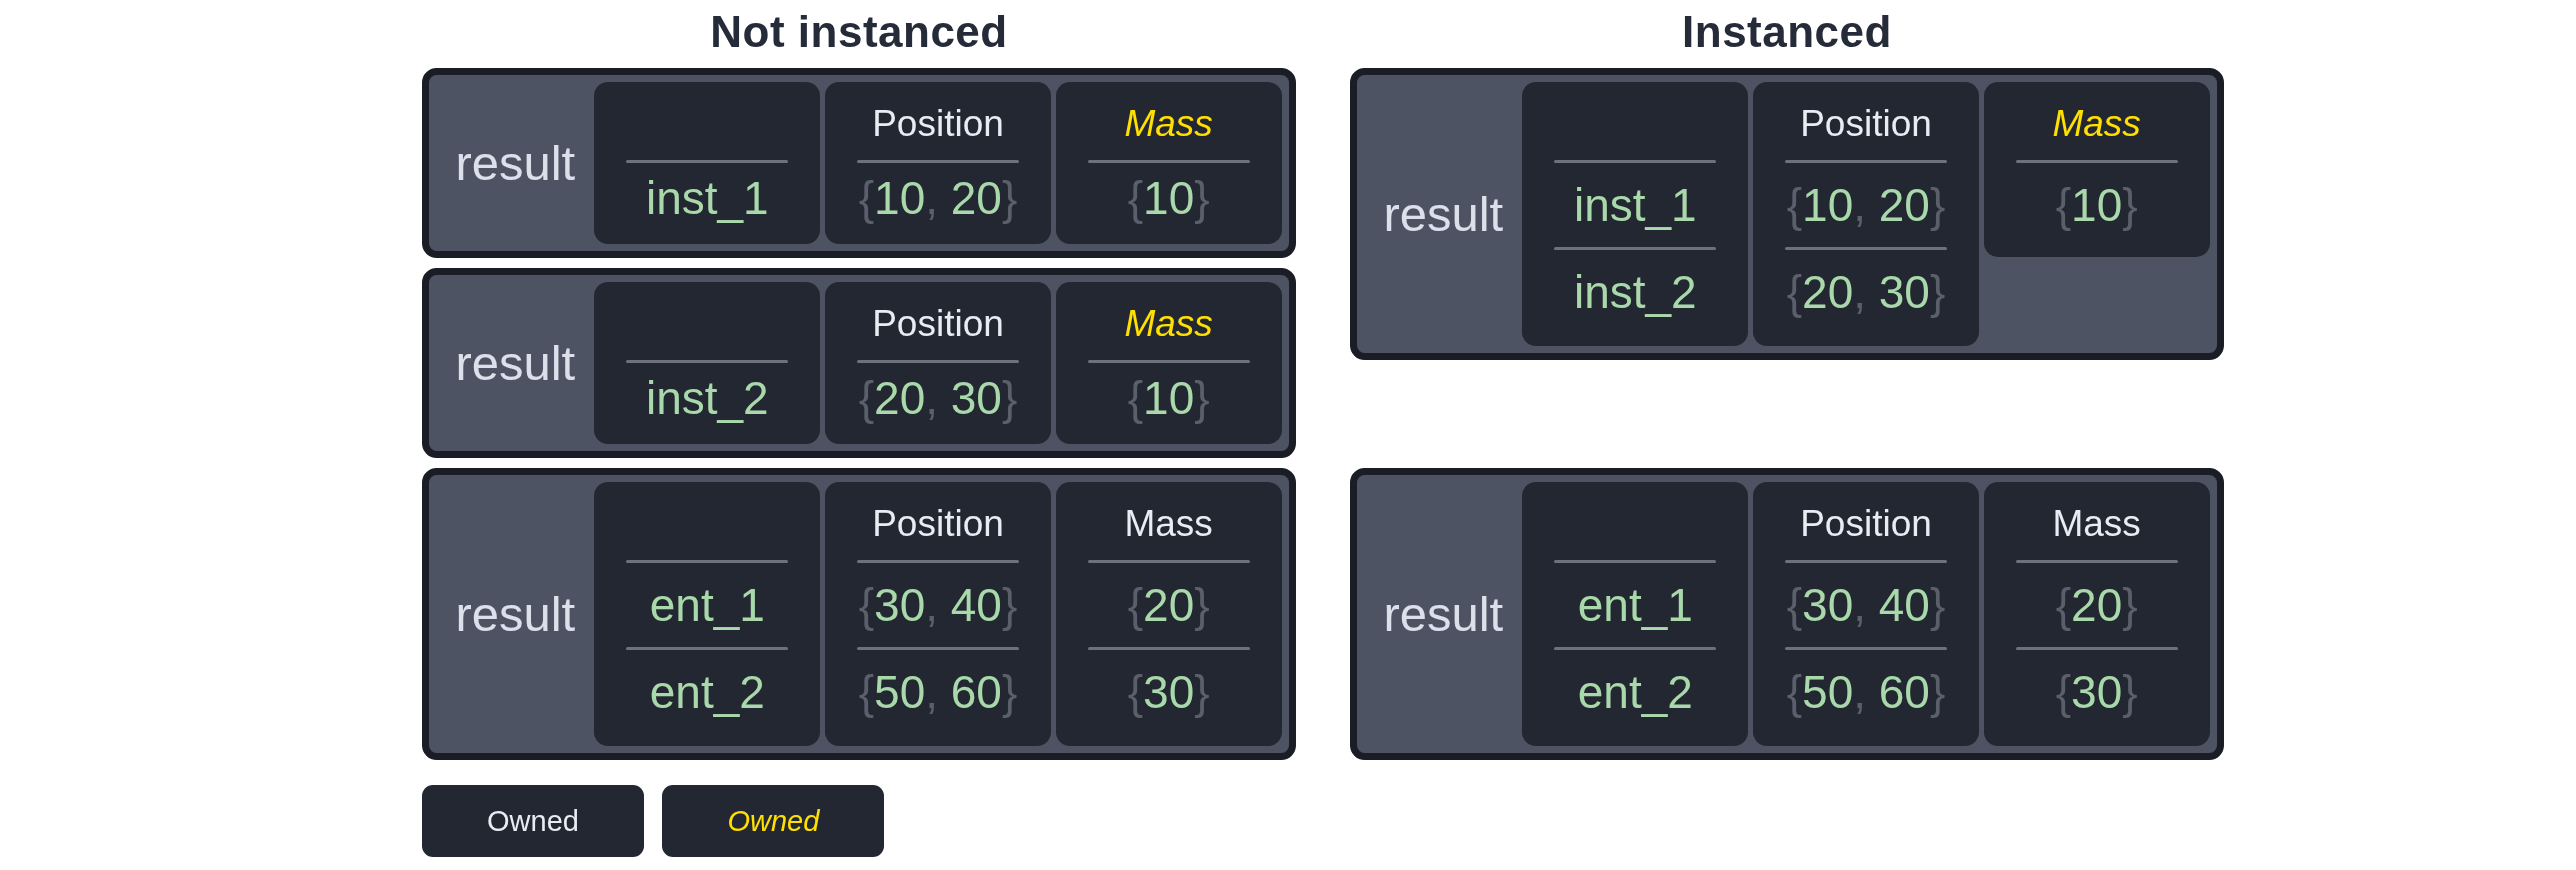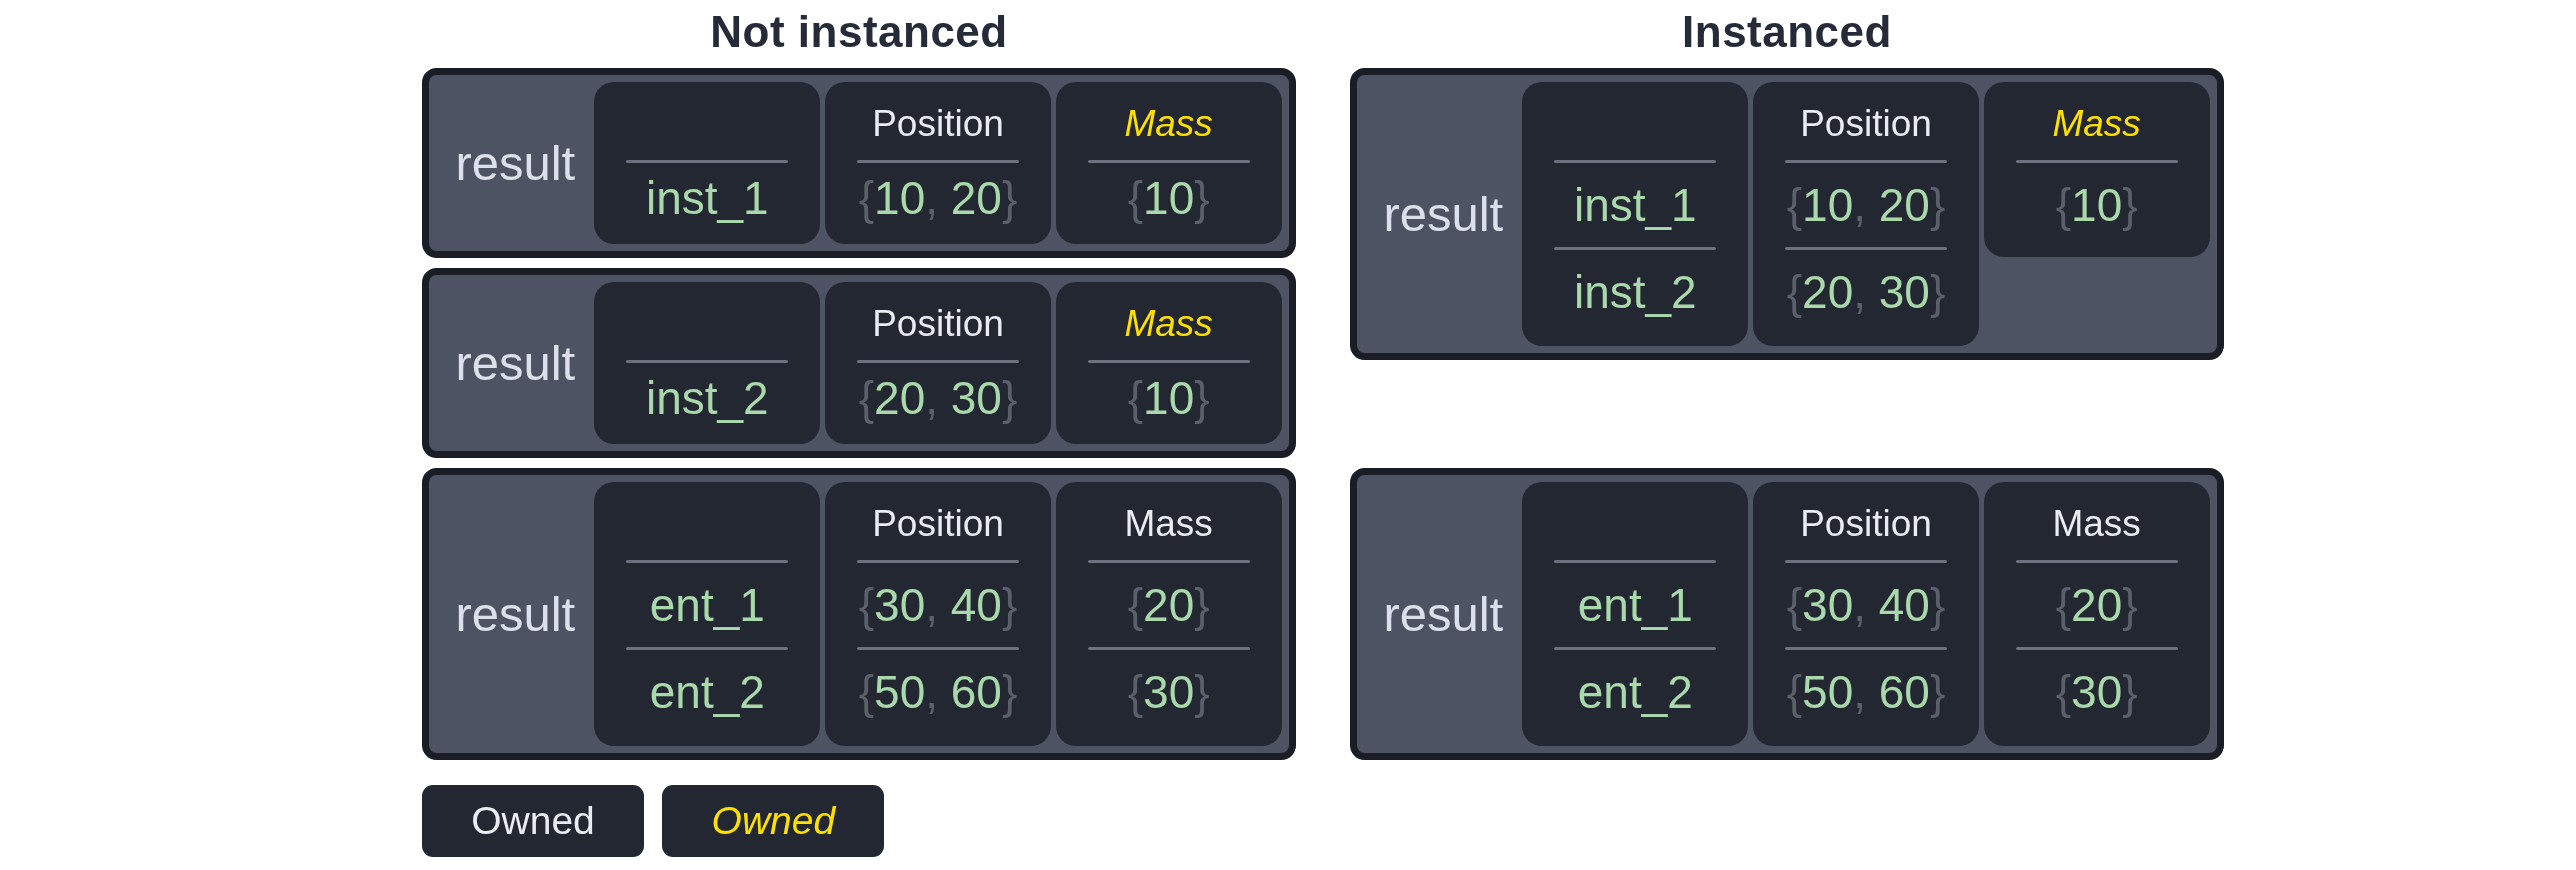--- a/index.html
+++ b/index.html
@@ -30,21 +30,21 @@
   .pos-c{left:422px;top:468px;height:292px;}
   .pos-d{left:1350px;top:68px;height:292px;}
   .pos-e{left:1350px;top:468px;height:292px;}
 
   .result-label{
     flex:0 0 158px;display:flex;align-items:center;justify-content:center;
     color:var(--label_text,#dce0ea);font-size:49px;
   }
   .cells{flex:1;display:flex;gap:4.6px;min-width:0;}
   .cell{
-    flex:1;background:var(--cell_bg,#232731);border-radius:20px;
+    flex:1;background:var(--cell_bg,#232731);border-radius:14px;
     padding:5.5px 9.2px 11px;display:flex;flex-direction:column;box-sizing:border-box;min-width:0;
   }
   .cell.short{flex:1;align-self:flex-start;height:175px;}
   .cell.short .cell-row{flex:none;height:84px;}
   .cell-header{
     height:72px;flex:none;display:flex;align-items:center;justify-content:center;
     font-size:37px;color:var(--header_text,#e9ecf3);white-space:pre;
   }
   .cell-header.shared{color:var(--shared_text,#ffe000);font-style:italic;}
   .divider{flex:none;height:2.8px;width:78%;margin:0 auto;background:var(--divider,#6c717d);border-radius:1.8px;}
@@ -52,21 +52,21 @@
     flex:1;display:flex;align-items:center;justify-content:center;
     font-size:46px;white-space:pre;min-height:0;
   }
   .seg-num{color:var(--value_text,#a9d8ab);}
   .seg-punct{color:var(--punct_text,#5a5f6b);}
 
   .legend{position:absolute;left:422px;top:785px;display:flex;gap:18.4px;}
   .chip{
     width:222px;height:72px;box-sizing:border-box;border-radius:11px;
     background:var(--chip_bg,#232731);display:flex;align-items:center;justify-content:center;
-    font-size:39px;
+    font-size:29px;
   }
   .chip.owned{color:var(--header_text,#e9ecf3);}
   .chip.shared{color:var(--shared_text,#ffe000);font-style:italic;}
 </style>
 </head>
 <body>
 
 <div class="page">
   <div class="group-title title-right">Instanced</div>
   <div class="group-title title-left">Not instanced</div>

